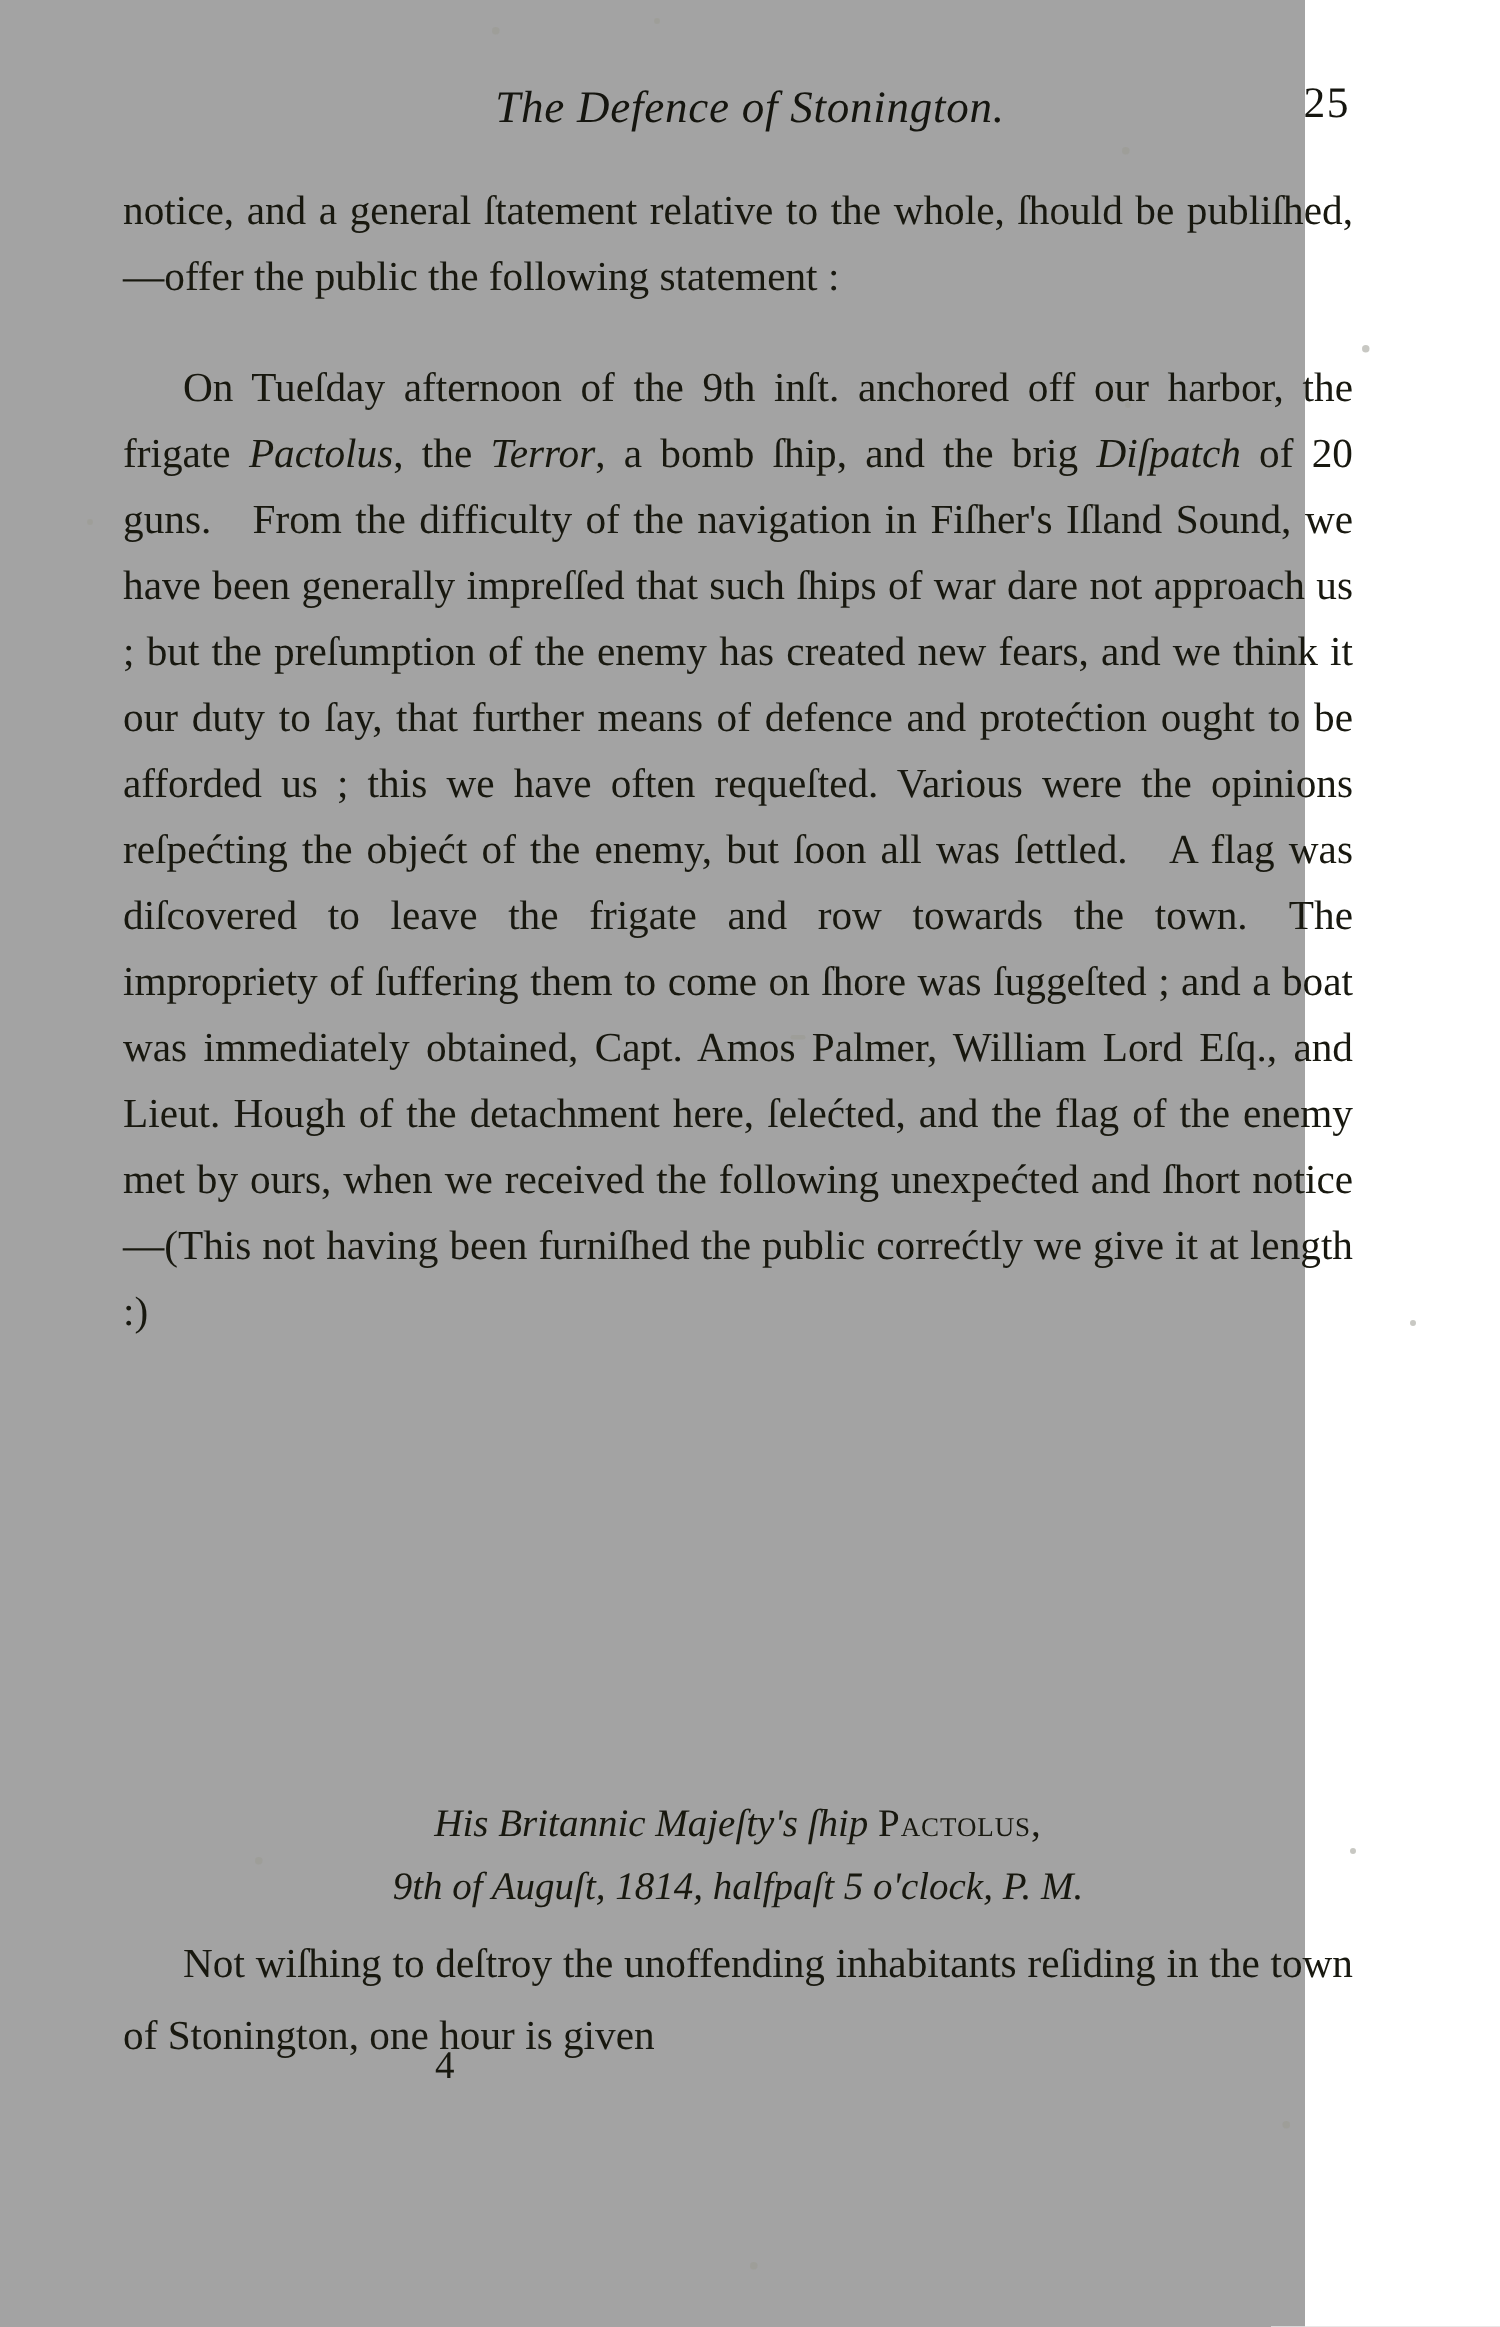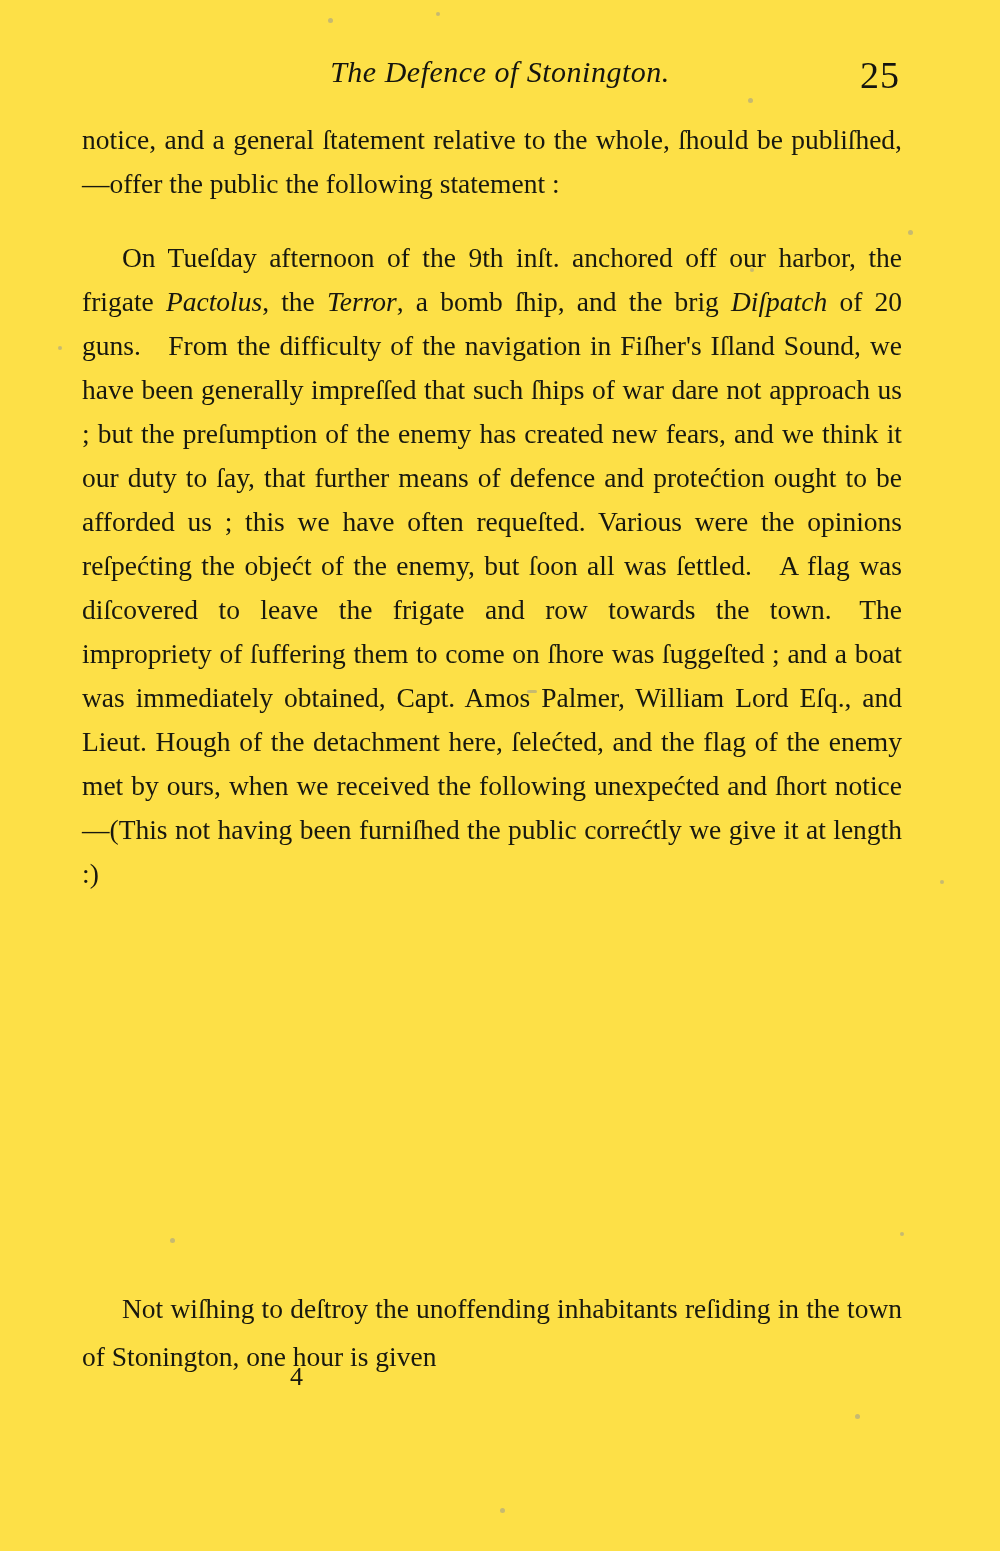--- a/index.html
+++ b/index.html
@@ -11,23 +11,23 @@
     width: 1000px;
     height: 1551px;
     position: relative;
     font-family: "Liberation Serif", serif;
     color: #1a1a1a;
     overflow: hidden;
   }
   .page {
     position: absolute;
     left: 0; top: 0;
-    width: 1000px;
+    width: 870px;
     height: 1551px;
-    background: #fde047;
+    background: #a3a3a3;
   }
   
   .speck {
     position: absolute;
     background: #9a9a92;
     border-radius: 50%;
     opacity: .55;
   }
 
   .header {
@@ -44,21 +44,21 @@
     font-style: italic;
     font-size: 30px;
     letter-spacing: .5px;
     color: #15150f;
     white-space: nowrap;
   }
   .folio {
     position: absolute;
     right: 20px;
     top: -2px;
-    font-size: 38px;
+    font-size: 29px;
     font-family: "Liberation Serif", serif;
     color: #15150f;
     letter-spacing: 1px;
   }
 
   .body-text {
     position: absolute;
     left: 82px;
     top: 118px;
     width: 820px;
@@ -139,20 +139,26 @@
       <span>notice, and a general ſtatement relative to the whole, ſhould be publiſhed,—offer the public the following statement :</span>
     </p>
 
     <div class="gap"></div>
 
     <p class="para indent">
       <span>On Tueſday afternoon of the 9th inſt. anchored off our harbor, the frigate </span><em class="it">Pactolus</em><span>, the </span><em class="it">Terror</em><span>, a bomb ſhip, and the brig </span><em class="it">Diſpatch</em><span> of 20 guns. From the difficulty of the navigation in Fiſher's Iſland Sound, we have been generally impreſſed that such ſhips of war dare not approach us ; but the preſumption of the enemy has created new fears, and we think it our duty to ſay, that further means of defence and protećtion ought to be afforded us ; this we have often requeſted. Various were the opinions reſpećting the objećt of the enemy, but ſoon all was ſettled. A flag was diſcovered to leave the frigate and row towards the town. The impropriety of ſuffering them to come on ſhore was ſuggeſted ; and a boat was immediately obtained, Capt. Amos Palmer, William Lord Eſq., and Lieut. Hough of the detachment here, ſelećted, and the flag of the enemy met by ours, when we received the following unexpećted and ſhort notice—(This not having been furniſhed the public correćtly we give it at length :)</span>
     </p>
   </div>
 
+  <div class="addr-block">
+    <div class="addr-line">
+      <span>His Britannic Majeſty's ſhip </span><span class="smallcaps">Pactolus,</span>
+    </div>
+    <div class="addr-line">9th of Auguſt, 1814, halfpaſt 5 o'clock, P. M.</div>
+  </div>
 
   <div class="closing">
     <p class="para indent">Not wiſhing to deſtroy the unoffending inhabitants reſiding in the town of Stonington, one hour is given</p>
   </div>
 
   <div class="signature-num">4</div>
 
 </div>
 
 </body></html>

